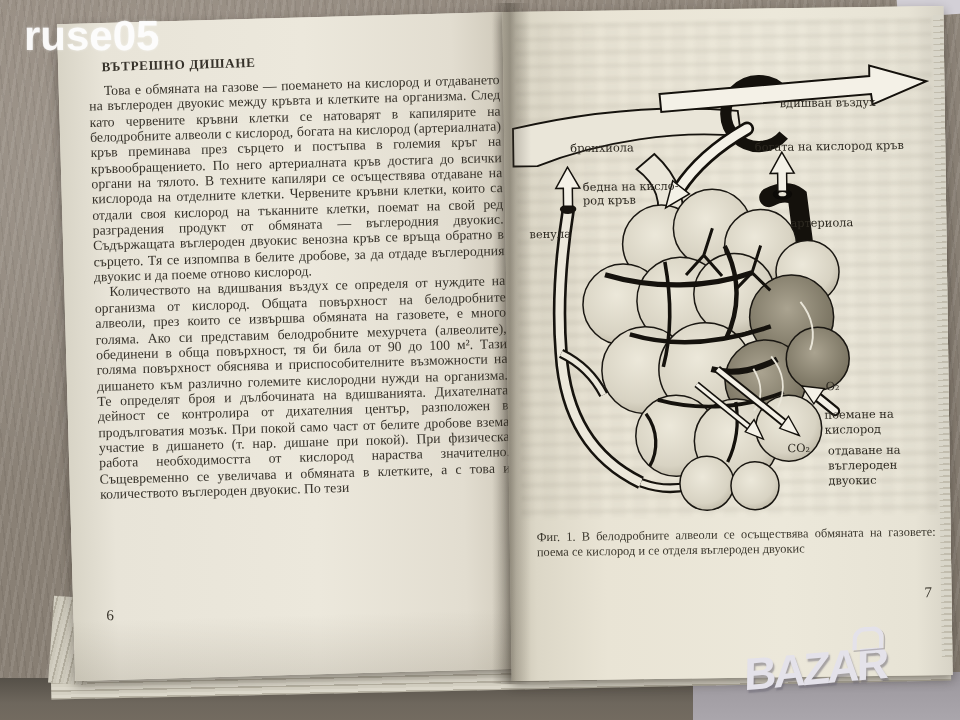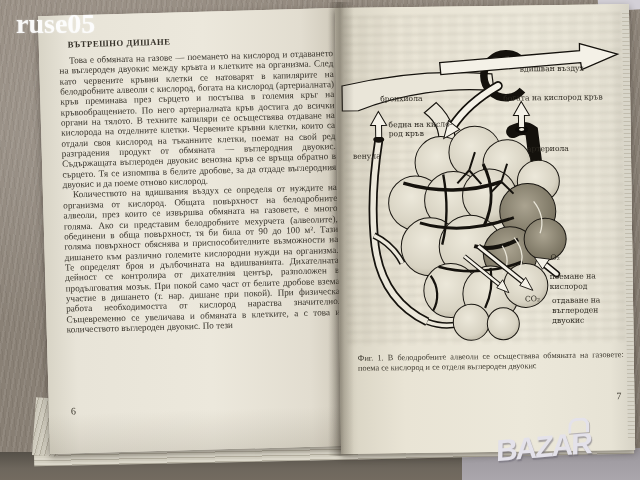--- a/index.html
+++ b/index.html
@@ -45,21 +45,21 @@
   .ghost{position:absolute;left:8px;top:8px;width:278px;height:330px;opacity:0.5;
     filter:blur(1.1px);
     background:
       repeating-linear-gradient(180deg, rgba(110,104,90,0.16) 0 3px, transparent 3px 9px),
       repeating-linear-gradient(90deg, rgba(110,104,90,0.07) 0 9px, transparent 9px 15px);}
   .diagram{position:absolute;left:4px;top:28px;}
   .diagram text{font-family:"DejaVu Serif","Liberation Serif",serif;font-size:7.6px;fill:#2e2a22;}
   .caption{position:absolute;left:18px;top:346px;width:266px;font-size:8.3px;
     line-height:10.4px;text-align:justify;color:#3c382e;}
   .watermark{position:absolute;left:16px;top:8px;z-index:5;
-    font-family:Liberation Serif, serif;
+    font-family:Liberation Sans, sans-serif;
     font-size:28px;font-weight:bold;color:rgba(253,253,253,0.93);
     text-shadow:0 0 2px rgba(255,255,255,0.5);}
   .bazar{position:absolute;left:496px;top:430px;z-index:5;transform:rotate(-5deg) skewX(-6deg);
     font-family:"Liberation Sans","DejaVu Sans",sans-serif;
     font-size:30px;font-weight:800;letter-spacing:-2px;color:#e4e2ea;
     text-shadow:1px 2px 1px rgba(110,105,118,0.55);}
   .bag-handle{position:absolute;left:72px;top:-9px;width:15px;height:12px;
     border:3.5px solid #e4e2ea;border-bottom:none;border-radius:8px 8px 0 0;
     box-shadow:1px 1px 0 rgba(110,105,118,0.4);}
 </style>

